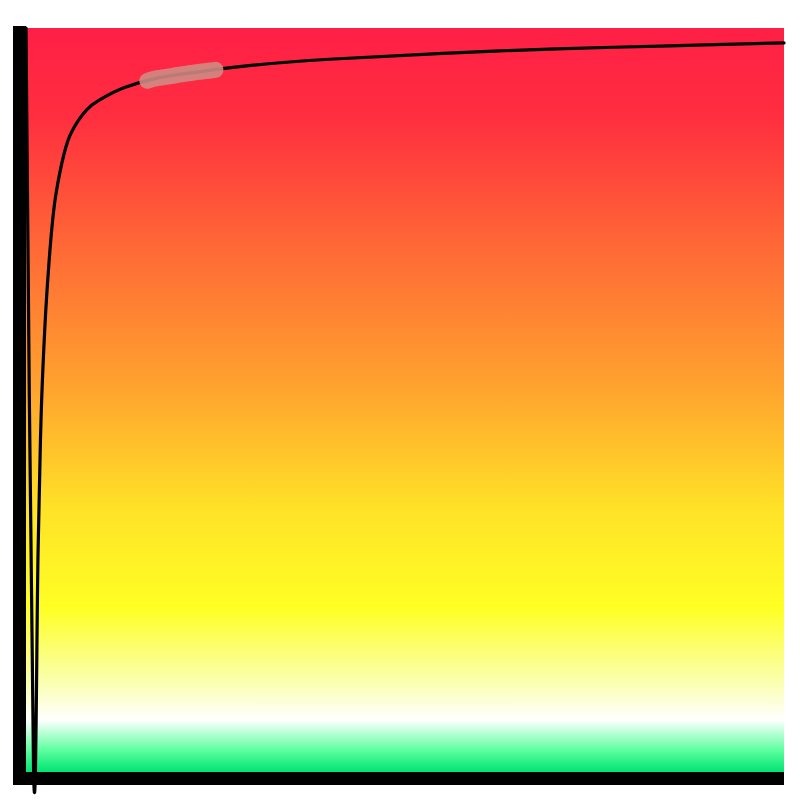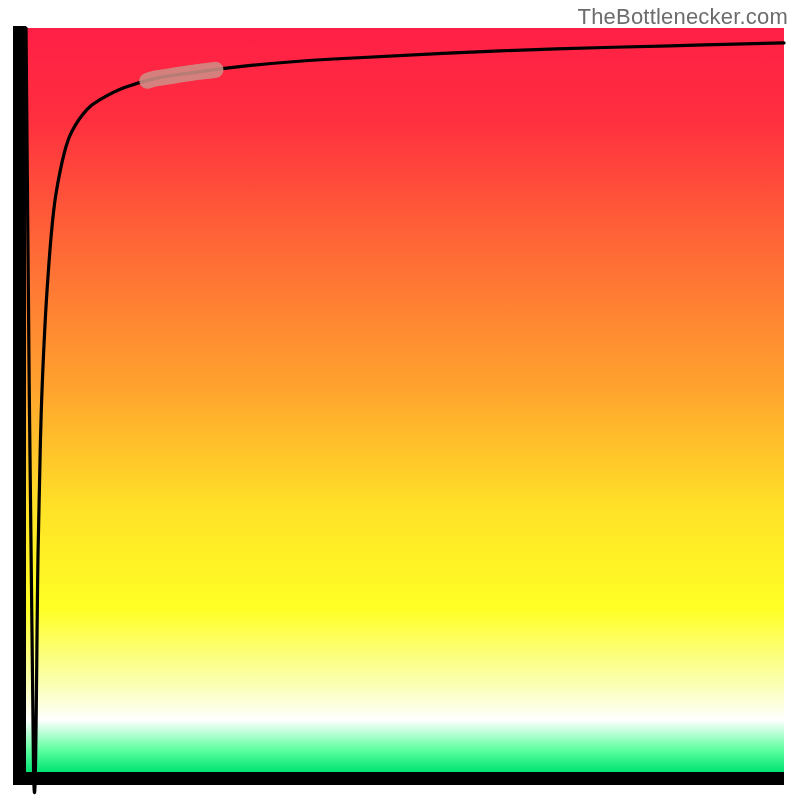--- a/index.html
+++ b/index.html
@@ -29,21 +29,20 @@
     position: absolute;
     left: 0;
     top: 0;
   }
 </style>
 </head>
 <body>
 
 <div class="canvas">
 
-  <div class="watermark">TheBottlenecker.com</div>
 
   <svg id="chart-svg" width="800" height="800" viewBox="0 0 800 800">
     <defs>
       <linearGradient id="bg-grad" x1="0" y1="0" x2="0" y2="1">
           <stop offset="0.0%" stop-color="#ff1f46"></stop>
           <stop offset="12.0%" stop-color="#ff2e3f"></stop>
           <stop offset="30.0%" stop-color="#ff6a36"></stop>
           <stop offset="48.0%" stop-color="#ffa22e"></stop>
           <stop offset="65.0%" stop-color="#ffe327"></stop>
           <stop offset="78.0%" stop-color="#ffff24"></stop>

